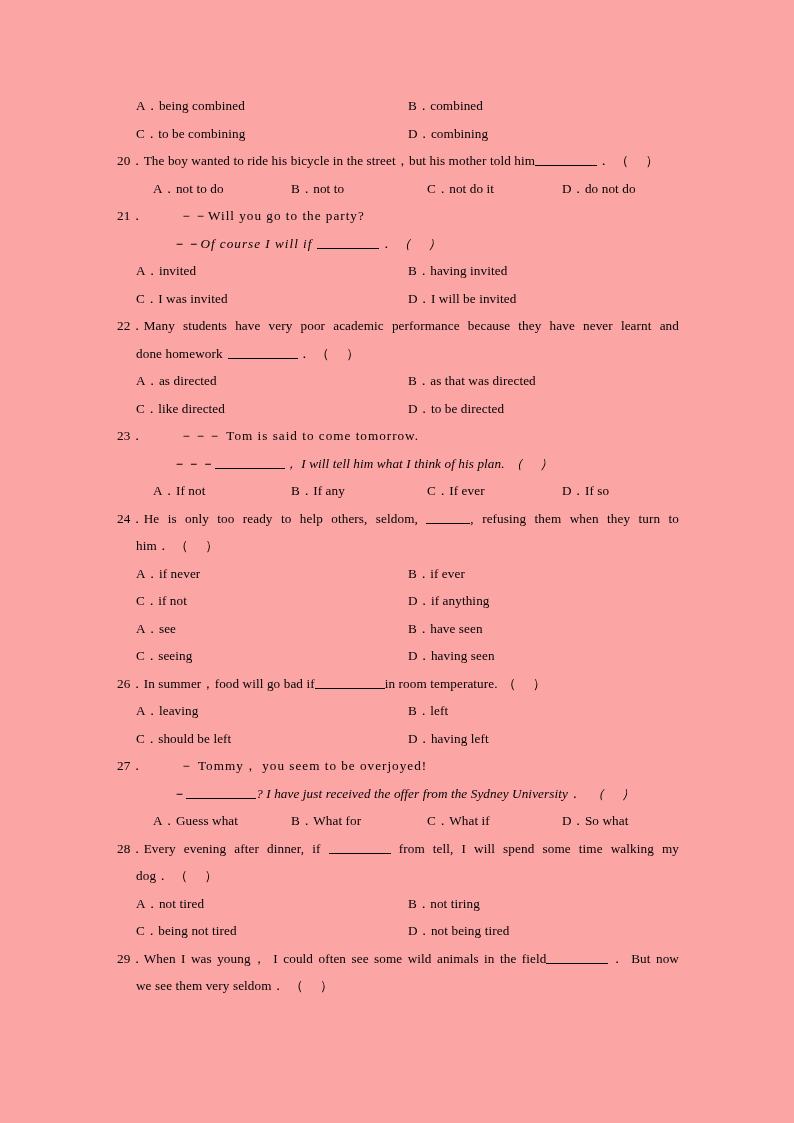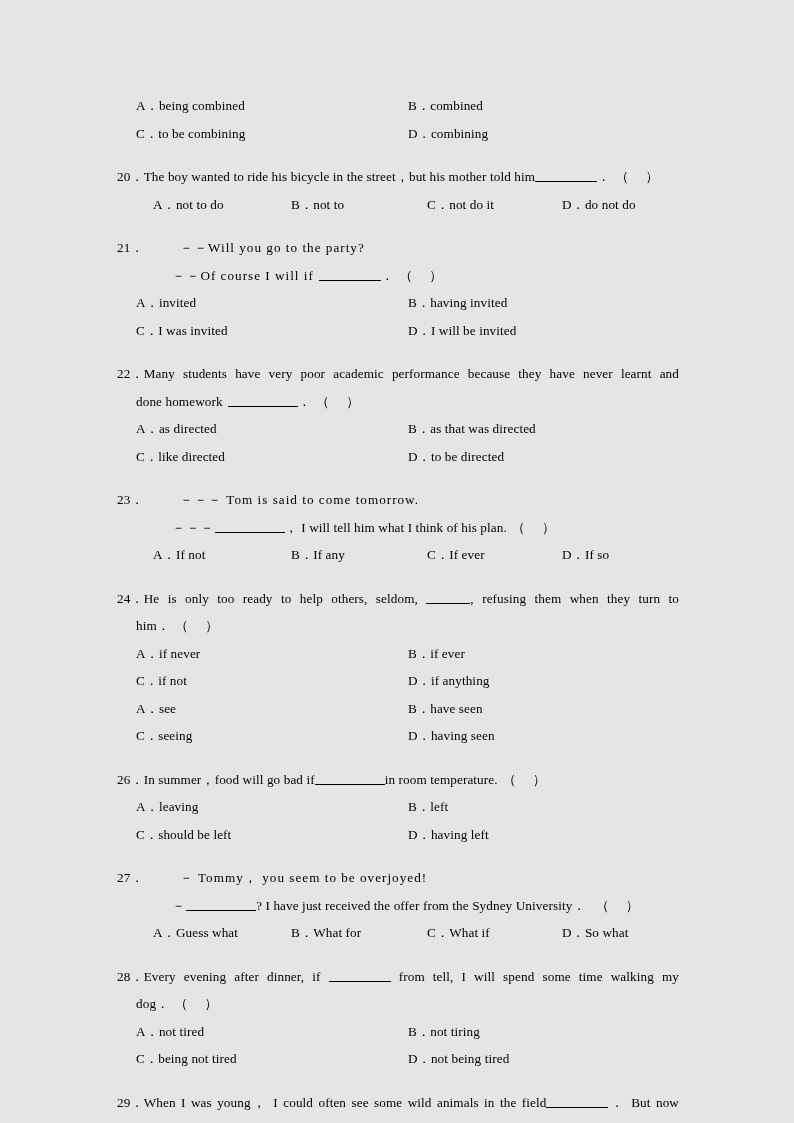--- a/index.html
+++ b/index.html
@@ -15,21 +15,21 @@
     color: #000000;
     overflow: hidden;
   }
 
   .page {
     position: absolute;
     left: 0;
     top: 0;
     width: 794px;
     height: 1123px;
-    background: #e5e5e5;
+    background: #fca5a5;
   }
 
   .content {
     position: absolute;
     left: 117px;
     top: 92px;
     width: 562px;
   }
 
   
@@ -60,25 +60,25 @@
     white-space: normal;
   }
   .q-stem-justify .cont-line {
     display: block;
     padding-left: 19px;
     white-space: nowrap;
   }
 
   .q-num {
     display: inline-block;
-    margin-top: 16px;
   }
 
   .q-sub {
     padding-left: 19px;
+    font-style: italic;
   }
 
   
   .opts-2 {
     font-size: 13.2px;
     line-height: 27.5px;
     padding-left: 19px;
     white-space: nowrap;
     letter-spacing: 0.1px;
   }

